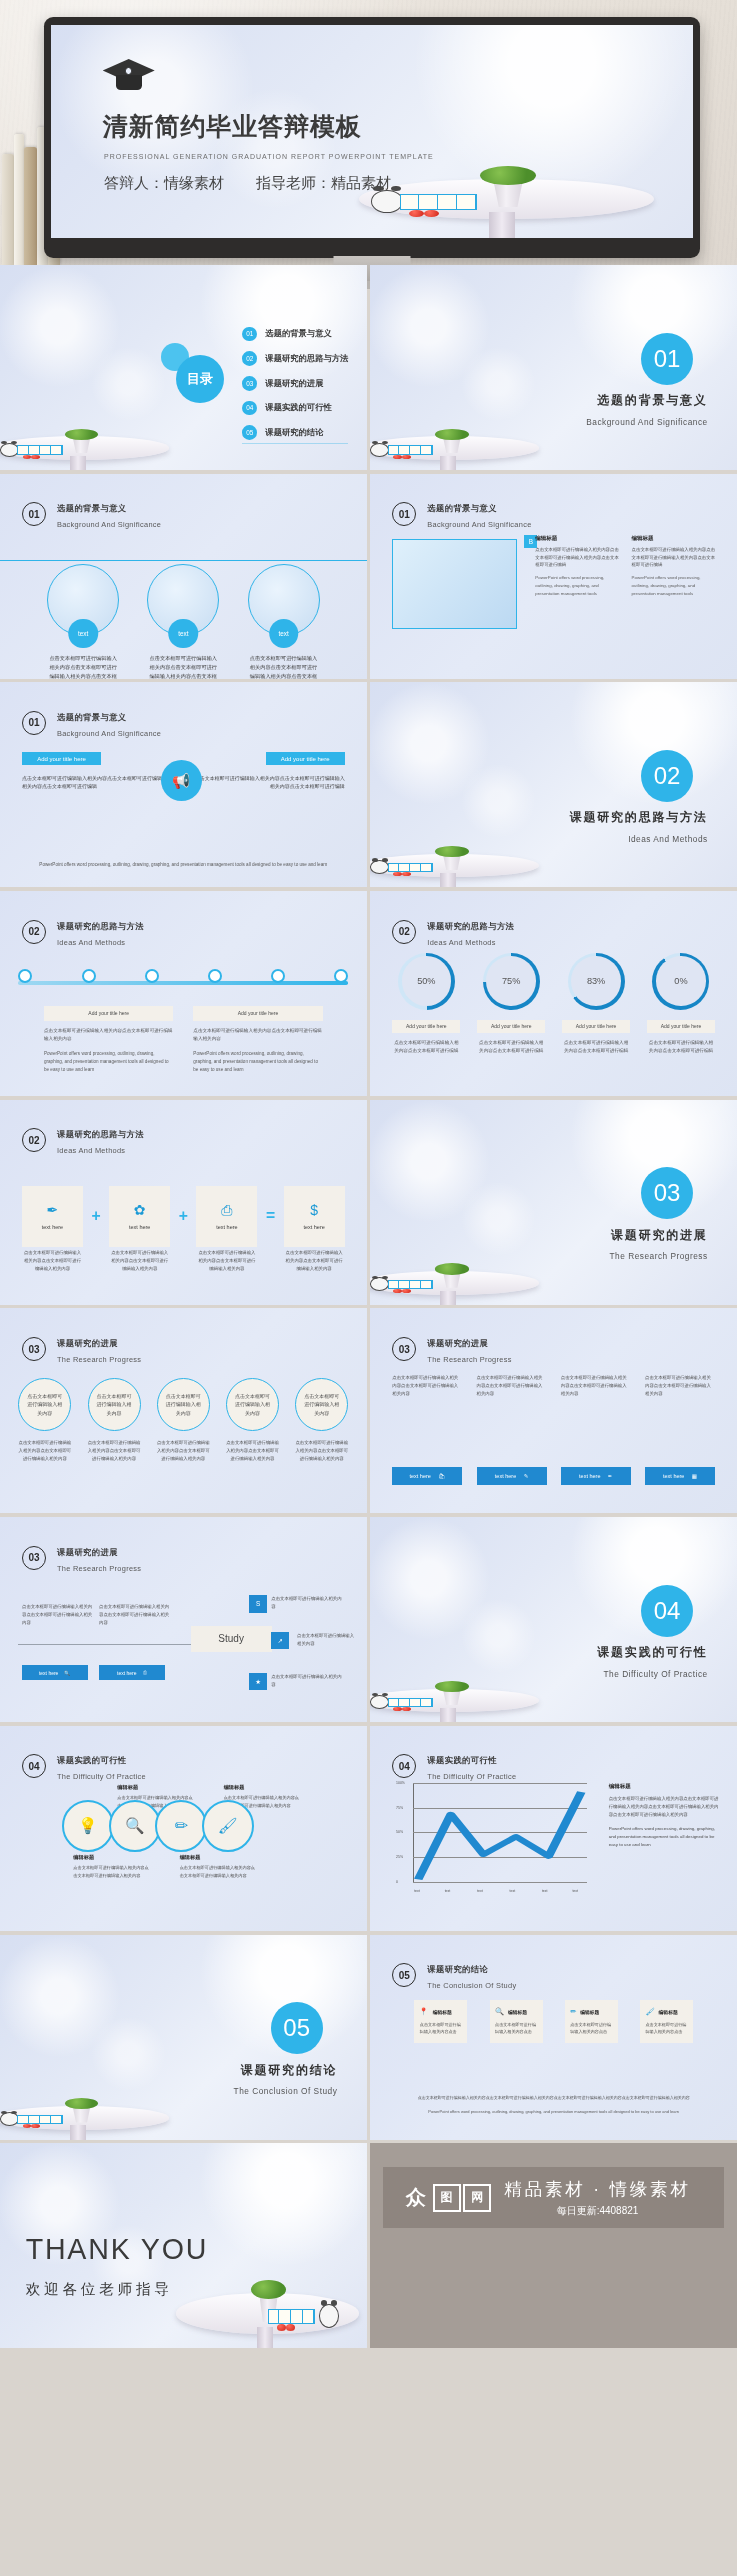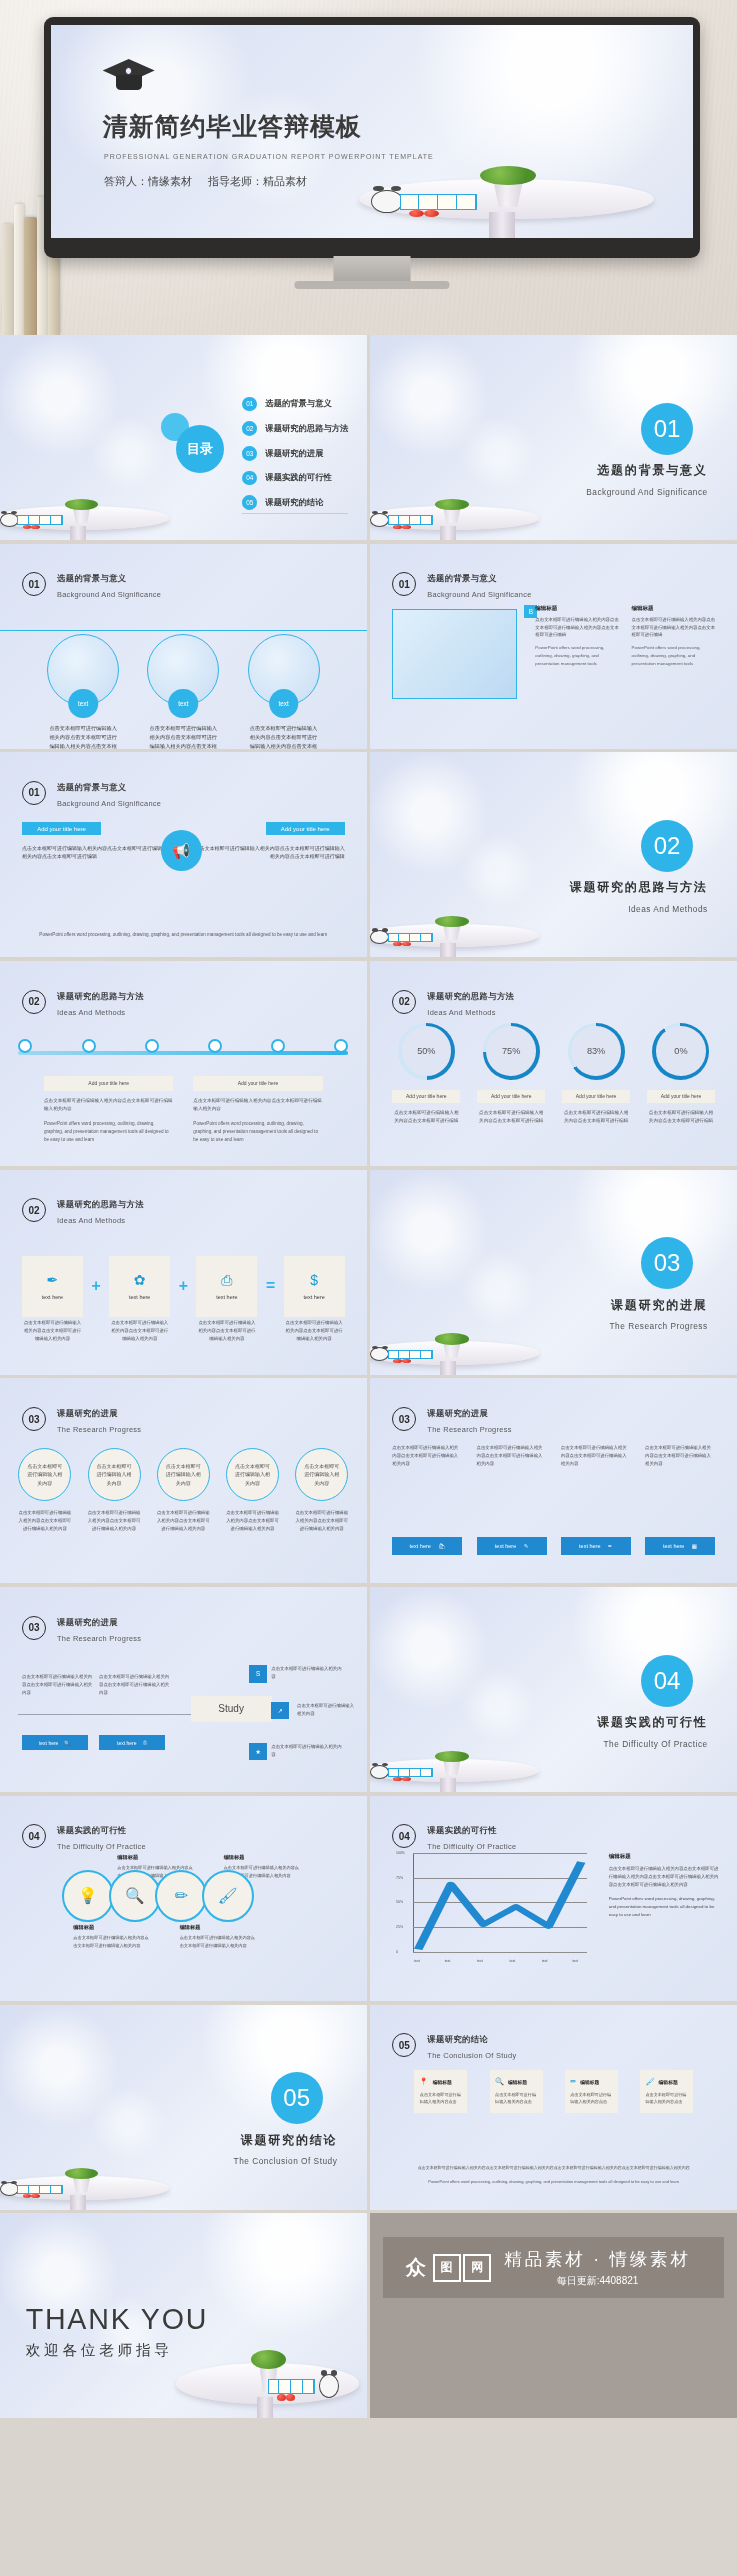--- a/index.html
+++ b/index.html
@@ -3,21 +3,21 @@
 <meta charset="utf-8">
 <style>
   * { box-sizing: border-box; margin:0; padding:0; }
   html,body { background:#d9d4ce; }
   body {
     width:737px; height:2576px;
     font-family:"Liberation Sans","DejaVu Sans",sans-serif;
     position:relative; overflow:hidden;
   }
   
-  .hero{ position:relative; width:737px; height:335px;
+  .hero{ position:relative; width:737px; height:265px;
     background:linear-gradient(160deg,#efeae4 0%,#e6e0d8 45%,#ded7cf 100%); }
   .hero .wallpaper{position:absolute;inset:0;
     background:
       radial-gradient(circle at 18% 12%, rgba(255,255,255,.55), transparent 45%),
       repeating-linear-gradient(95deg, rgba(0,0,0,.012) 0 1.8px, transparent 1.8px 4.6px);}
   .books{position:absolute;left:0;bottom:0;width:64px;height:161px;}
   .book{position:absolute;bottom:0;border-radius:2.8px 2.8px 0 0;
     box-shadow:0.9px -0.9px 2.8px rgba(0,0,0,.14);}
   .monitor{position:absolute;left:44px;top:16.6px;width:656px;height:241px;}
   .bezel{position:absolute;inset:0;background:#2e2c2b;border-radius:9.2px;
@@ -66,21 +66,21 @@
   .cap-top{position:absolute;top:0;left:0;width:52px;height:26px;background:#333;
     transform:rotate(0deg);clip-path:polygon(50% 0,100% 45%,50% 90%,0 45%);}
   .cap-base{position:absolute;top:15.7px;left:13px;width:26px;height:15.7px;background:#2b2b2b;
     border-radius:0 0 4.6px 4.6px;}
   .cap-tassel{position:absolute;top:10px;left:25px;width:1.8px;height:18.4px;background:#2b2b2b;}
   .cap-knob{position:absolute;top:8.3px;left:22px;width:7.4px;height:7.4px;border-radius:50%;
     background:#e9eefb;border:1.8px solid #2b2b2b;}
   .hero-title{position:absolute;left:8%;top:40%;font-size:25px;font-weight:700;color:#3b3b3b;
     letter-spacing:0.9px;}
   .hero-sub{position:absolute;left:8.2%;top:60%;font-size:7px;color:#6d6d6d;letter-spacing:1px;}
-  .hero-meta{position:absolute;left:8.2%;top:70%;font-size:11px;color:#444;display:flex;gap:16px;}
+  .hero-meta{position:absolute;left:8.2%;top:70%;font-size:15px;color:#444;display:flex;gap:32px;}
 
   
   .grid{position:relative;width:737px;padding:0 0 0 0;}
   .row{display:flex;gap:3.7px;margin-bottom:3.7px;}
   .slide{position:relative;width:367px;height:205px;overflow:hidden;background:#dfe5f3;}
 
   
   .shead{position:absolute;left:6%;top:12%;display:flex;align-items:center;gap:11px;}
   .snum-ring{width:24px;height:24px;border-radius:50%;border:1.8px solid #2b2b2b;
     display:flex;align-items:center;justify-content:center;font-size:10px;font-weight:700;color:#2b2b2b;}
@@ -222,21 +222,21 @@
   .ccard .hd .g{font-size:7.4px;color:#1c9ad6;}
   .ccard .hd .t{font-size:4.8px;color:#2a2a2a;font-weight:700;}
   .ccard .bd{font-size:4.1px;color:#4a4a4a;line-height:1.8;}
   .cfoot{position:absolute;left:12%;bottom:12%;width:76%;text-align:center;}
   .cfoot p{font-size:4px;color:#4a4a4a;line-height:1.85;}
   .cfoot p.en{margin-top:6.4px;color:#5a5a5a;}
 
   
   .ty{position:absolute;left:7%;top:44%;}
   .ty h1{font-size:28.6px;font-weight:400;color:#3a3a3a;letter-spacing:1.8px;}
-  .ty h2{font-size:14.7px;font-weight:400;color:#3a3a3a;letter-spacing:3.7px;margin-top:5px;}
+  .ty h2{font-size:14.7px;font-weight:400;color:#3a3a3a;letter-spacing:3.7px;margin-top:14px;}
 
   
   .brandwrap{width:737px;height:197px;background:#a59d97;position:relative;}
   .brandbar{position:absolute;left:13px;top:39px;right:13px;height:66px;background:#8e857f;
     display:flex;align-items:center;gap:13px;padding-left:18.4px;}
   .logo{display:flex;gap:2.8px;}
   .logo .gl{width:28px;height:28px;border:2.8px solid #fff;display:flex;align-items:center;
     justify-content:center;color:#fff;font-size:12px;font-weight:700;}
   .logo .gl.nb{border:none;font-size:20px;}
   .brandtxt{color:#fff;}

